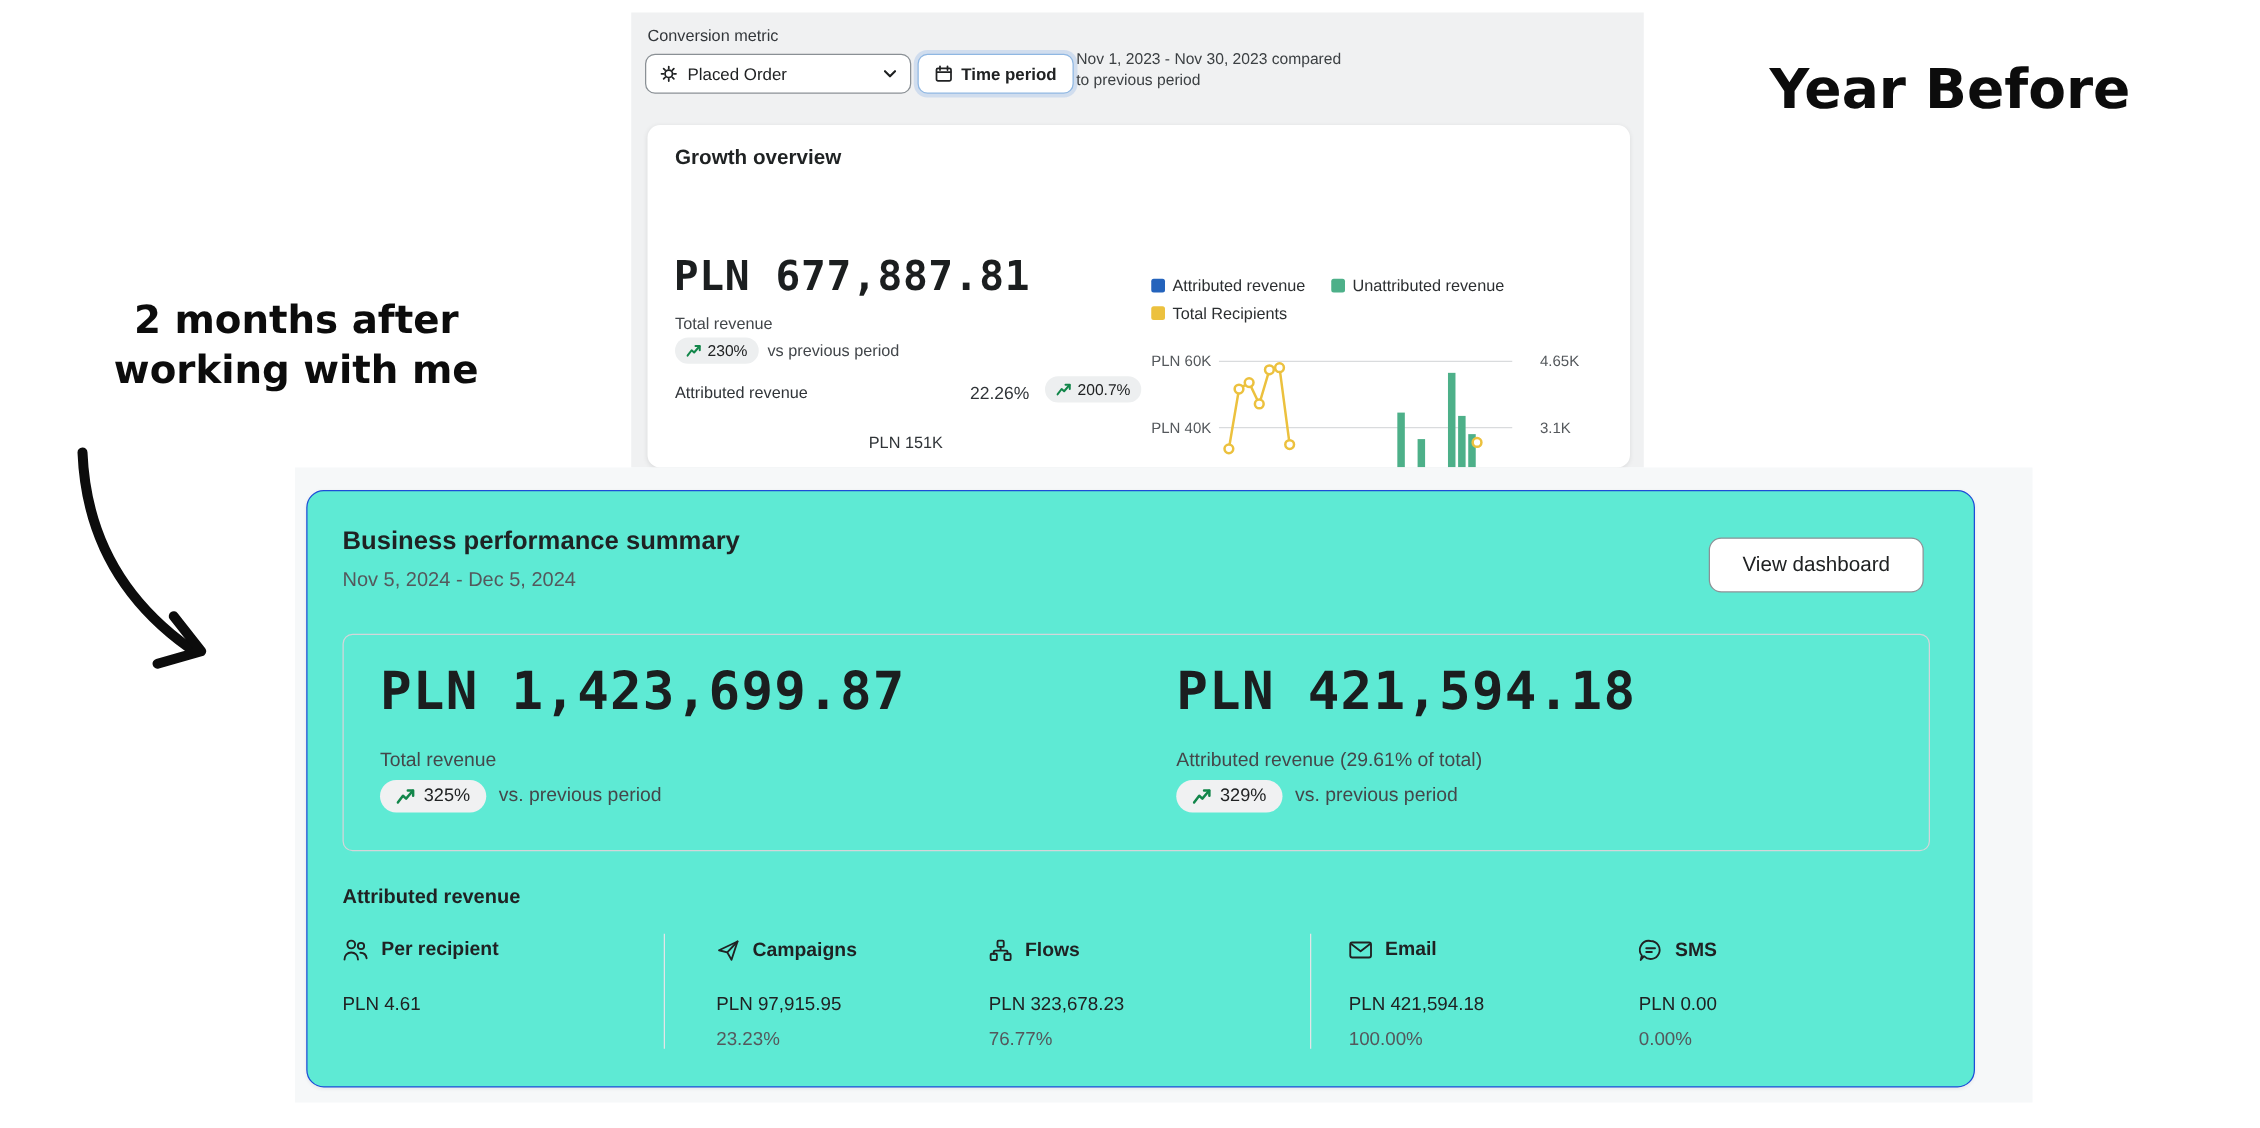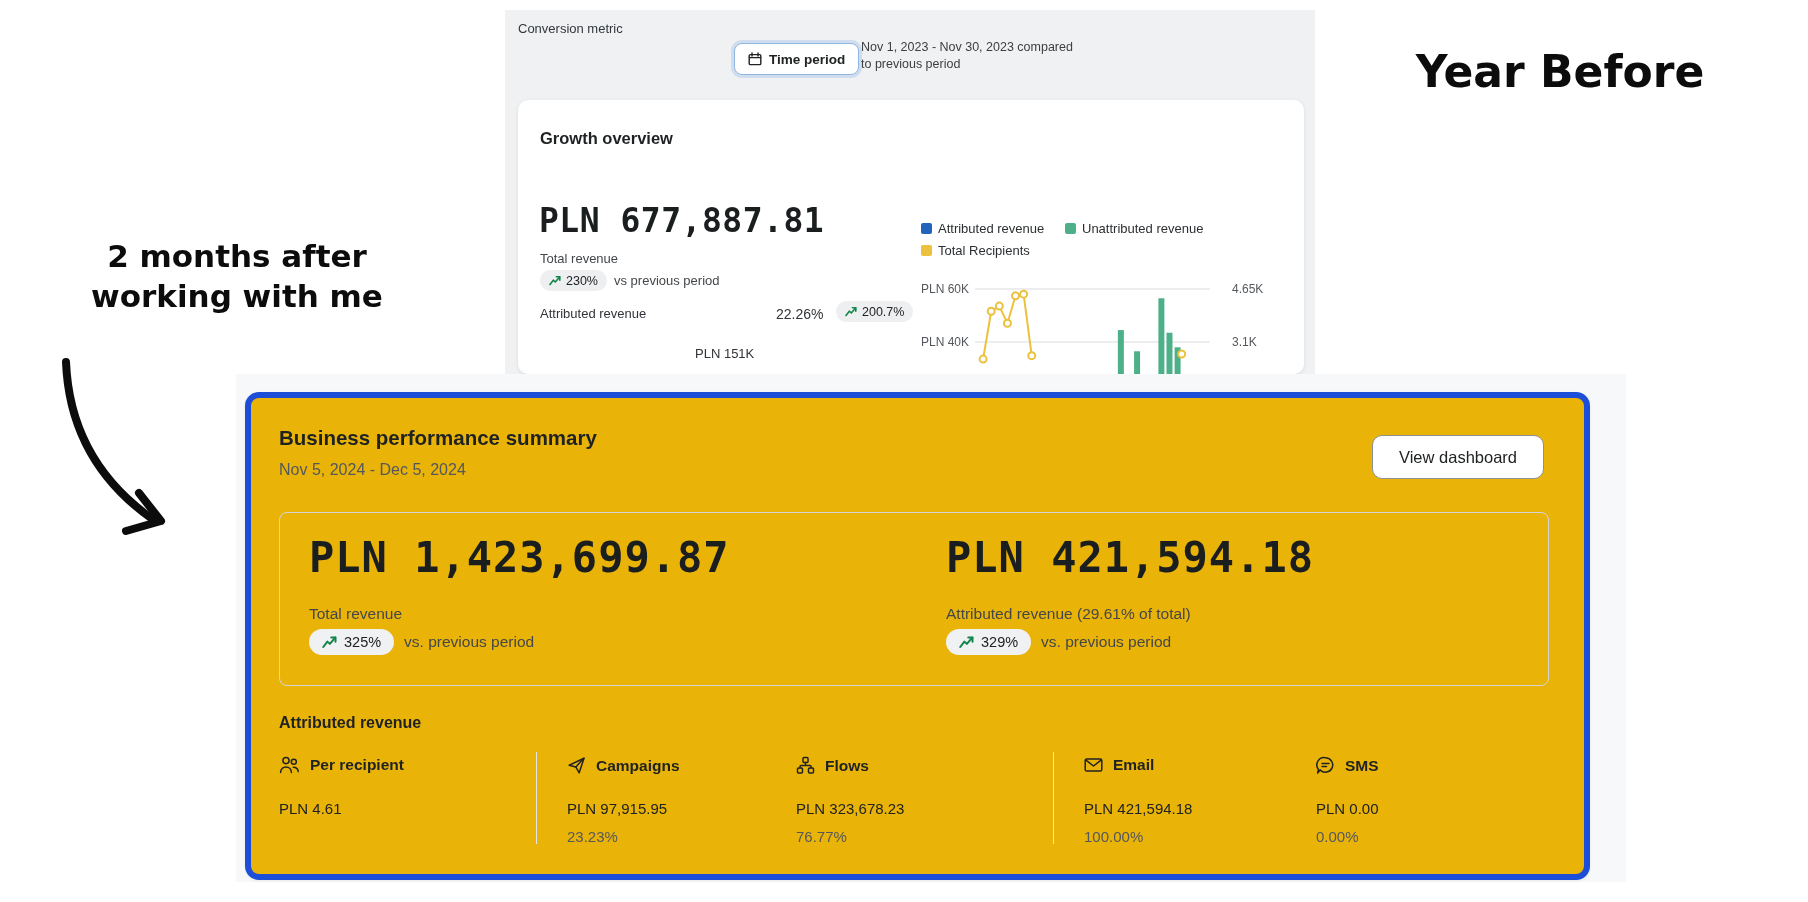--- a/index.html
+++ b/index.html
@@ -14,21 +14,21 @@
     padding:0 11px;box-sizing:border-box;font-size:13.5px;color:#202223;cursor:pointer;}
   .metric-select .sel-text{flex:1;}
   .time-btn{position:absolute;left:229px;top:33px;height:32px;padding:0 13px;background:#fff;
     border:1px solid #8fb7e2;border-radius:8px;box-shadow:0 0 0 3px rgba(125,170,230,.28);
     display:flex;align-items:center;gap:7px;font-size:13.5px;font-weight:700;color:#202223;
     font-family:"Liberation Sans",sans-serif;cursor:pointer;}
   .date-range{position:absolute;left:356px;top:29px;width:225px;font-size:12.5px;line-height:17px;color:#3c4043;}
 
   .growth-card{position:absolute;left:13px;top:90px;width:786px;height:274px;background:#fff;
     border-radius:10px;box-shadow:0 1px 4px rgba(0,0,0,.09);overflow:hidden;}
-  .gc-title{position:absolute;left:22px;top:17px;font-size:16.5px;font-weight:700;color:#1f2223;margin-top:12px;}
+  .gc-title{position:absolute;left:22px;top:17px;font-size:16.5px;font-weight:700;color:#1f2223;}
   .tabs{position:absolute;left:0;top:46px;width:100%;height:34px;border-bottom:1px solid #e6e7e9;
     padding-left:29px;box-sizing:border-box;display:flex;gap:24px;}
   .tab{font-size:13.5px;color:#5d6165;line-height:32px;cursor:pointer;white-space:nowrap;}
   .tab.active{color:#202223;box-shadow:inset 0 -3px 0 #43474b;}
   .big-num{font-family:"DejaVu Sans Mono",monospace;font-weight:700;color:#1b1e1f;}
   .gc-bignum{position:absolute;left:21px;top:101px;font-size:33px;letter-spacing:.5px;}
   .gc-totlabel{position:absolute;left:22px;top:151px;font-size:13px;color:#43474b;}
   .gc-badgerow{position:absolute;left:22px;top:170px;display:flex;align-items:center;gap:7px;
     font-size:13px;color:#43474b;}
   .pill{display:inline-flex;align-items:center;gap:5px;background:#edeff0;border-radius:11px;
@@ -44,22 +44,22 @@
 
   
   .year-before{position:absolute;left:1355px;top:46px;width:410px;text-align:center;
     font-family:"DejaVu Sans",sans-serif;font-weight:700;font-size:44px;color:#0c0c0c;}
   .months-after{position:absolute;left:57px;top:236px;width:360px;text-align:center;
     font-family:"DejaVu Sans",sans-serif;font-weight:700;font-size:31px;line-height:40px;color:#0c0c0c;}
   .hand-arrow{position:absolute;left:45px;top:352px;}
 
   
   .bottom-page{position:absolute;left:236px;top:374px;width:1390px;height:508px;background:#f6f8f9;}
-  .perf-card{position:absolute;left:9px;top:18px;width:1333px;height:476px;background:#eab308;
-    border:6px solid #1d4ed8;border-radius:14px;box-shadow:0 1px 3px rgba(22,29,37,.07);}
+  .perf-card{position:absolute;left:9px;top:18px;width:1333px;height:476px;background:#5eead4;
+    border:1px solid #1d4ed8;border-radius:14px;box-shadow:0 1px 3px rgba(22,29,37,.07);}
   .pc-title{position:absolute;left:28px;top:28px;font-size:20.5px;font-weight:700;color:#1f2223;}
   .pc-date{position:absolute;left:28px;top:63px;font-size:16px;color:#54585c;}
   .view-btn{position:absolute;left:1121px;top:37px;width:172px;height:44px;background:#fff;
     border:1.5px solid #8c9196;border-radius:10px;font-size:16.5px;color:#202223;
     font-family:"Liberation Sans",sans-serif;cursor:pointer;}
   .sum-box{position:absolute;left:28px;top:114px;width:1268px;height:172px;
     border:1px solid #d3d6d9;border-radius:8px;}
   .sum-group{position:absolute;top:0;height:100%;}
   .sg-num{position:absolute;left:0;top:20px;font-size:42px;letter-spacing:1px;}
   .sg-label{position:absolute;left:0;top:92px;font-size:15.5px;color:#44474a;}
@@ -77,20 +77,30 @@
 </style>
 </head>
 <body>
 
 <div class="canvas">
 
   <section class="top-shot">
 
     <div class="cm-label">Conversion metric</div>
 
+    <div class="metric-select">
+      <svg width="14" height="14" viewBox="0 0 14 14">
+        <circle cx="7" cy="7" r="3" class="icon-stroke" style="stroke-width:1.4"></circle>
+        <path class="icon-stroke" style="stroke-width:1.4" d="M7 1.2V2.9 M7 11.1v1.7 M1.2 7h1.7 M11.1 7h1.7 M2.9 2.9l1.2 1.2 M9.9 9.9l1.2 1.2 M11.1 2.9L9.9 4.1 M4.1 9.9L2.9 11.1"></path>
+      </svg>
+      <span class="sel-text">Placed Order</span>
+      <svg width="10" height="7" viewBox="0 0 10 7">
+        <path d="M1 1l4 4 4-4" class="icon-stroke" style="stroke-width:1.7"></path>
+      </svg>
+    </div>
 
     <button class="time-btn">
       <svg width="14" height="14" viewBox="0 0 14 14">
         <rect x="1.2" y="2.6" width="11.6" height="10" rx="1.2" class="icon-stroke" style="stroke-width:1.4"></rect>
         <path d="M4 1v3 M10 1v3 M1.4 5.6h11.2" class="icon-stroke" style="stroke-width:1.4"></path>
       </svg>
       <span>Time period</span>
     </button>
 
     <div class="date-range">Nov 1, 2023 - Nov 30, 2023 compared to previous period</div>
@@ -226,21 +236,21 @@
             <path d="M14.3 11.2c2.8 0 4.6 1.8 5 4.4" class="icon-stroke"></path>
           </svg>
           <span>Per recipient</span>
         </div>
         <div class="bd-value">PLN 4.61</div>
         <div class="bd-pct"></div>
       </div>
 
       <div class="v-divider" style="left:285px;"></div>
 
-      <div class="bd-col" style="left:316px;">
+      <div class="bd-col" style="left:327px;">
         <div class="bd-label">
           <svg width="19" height="19" viewBox="0 0 19 19">
             <path d="M2.2 9.2L17 2.2 12.2 16.8 8.8 10.9 2.2 9.2Z" class="icon-stroke"></path>
             <path d="M8.8 10.9L17 2.2" class="icon-stroke"></path>
           </svg>
           <span>Campaigns</span>
         </div>
         <div class="bd-value">PLN 97,915.95</div>
         <div class="bd-pct">23.23%</div>
       </div>

